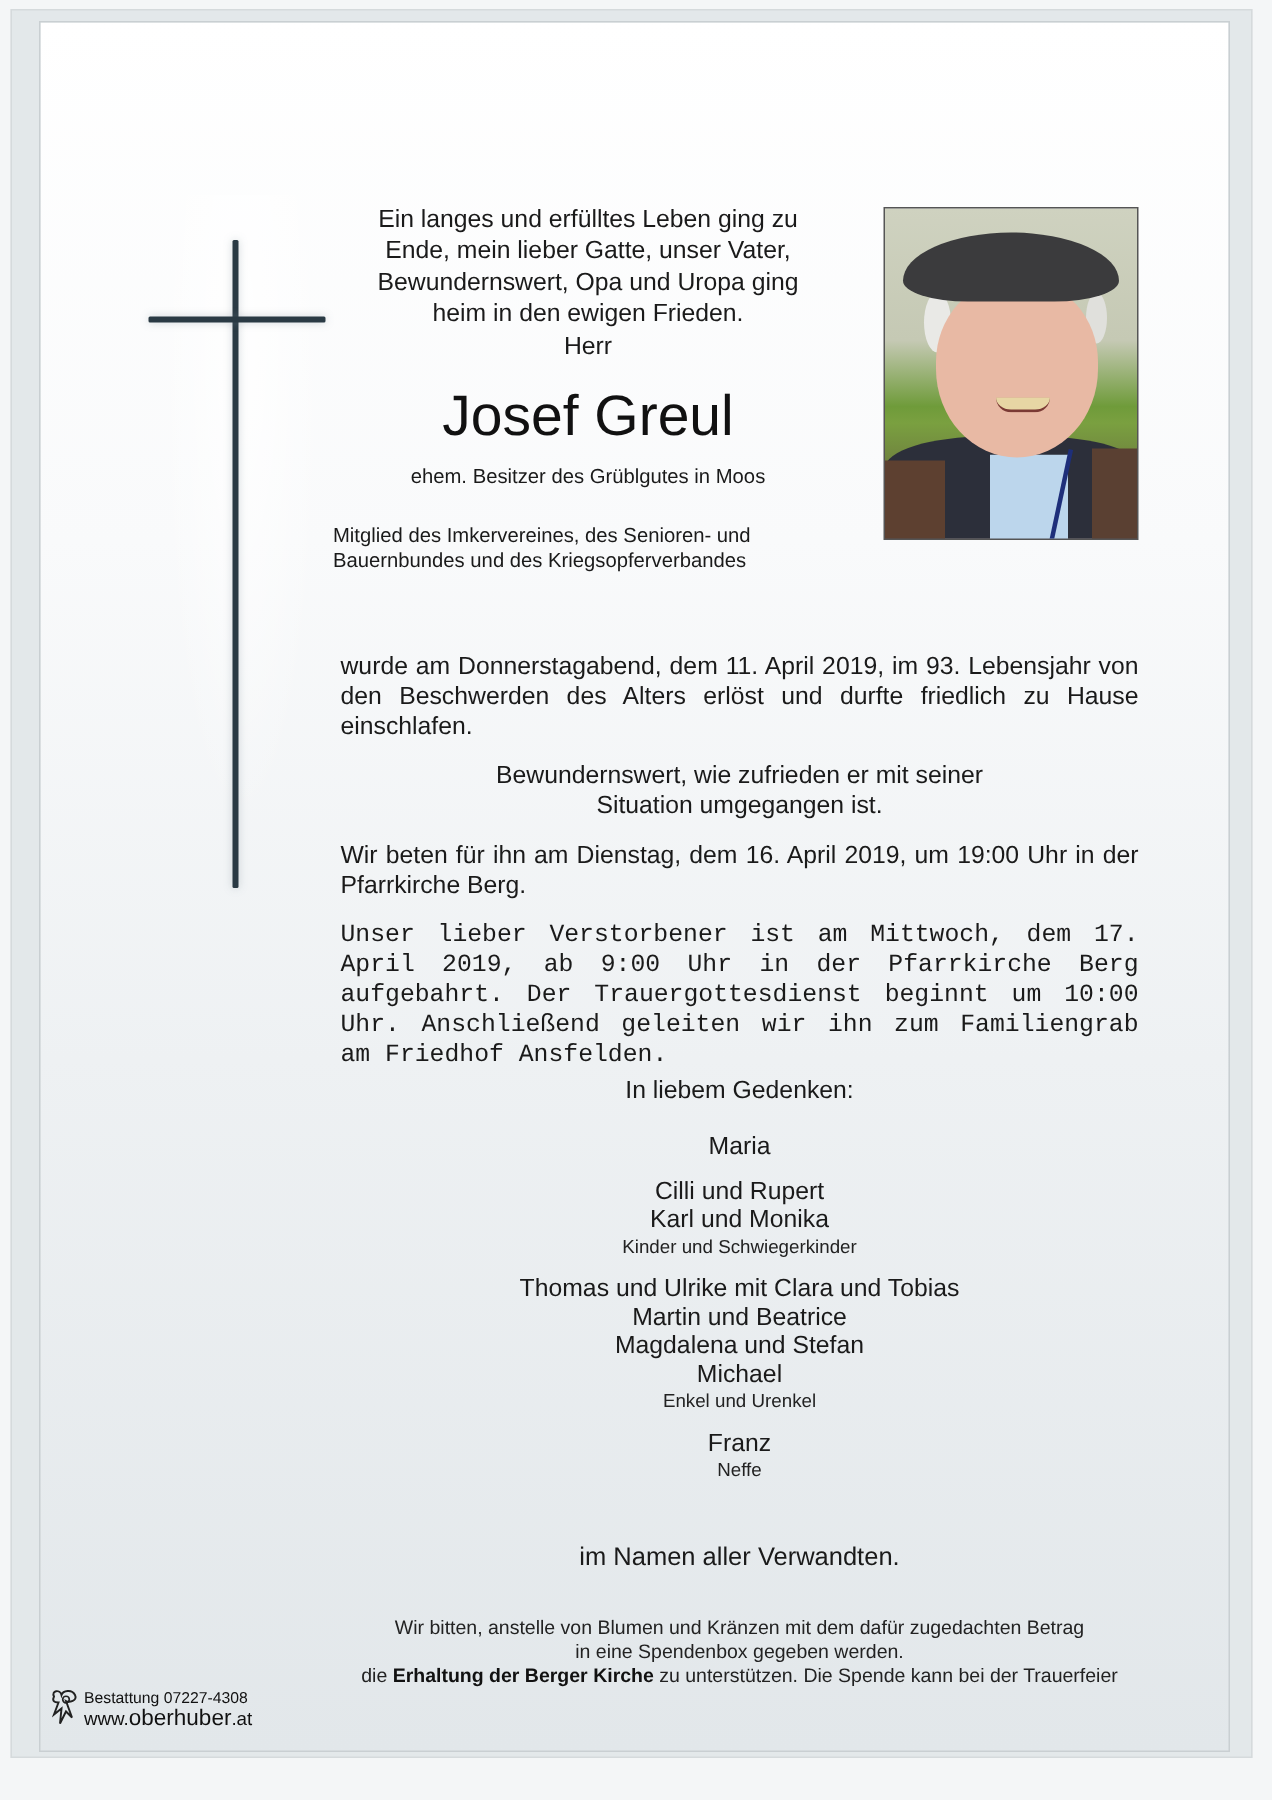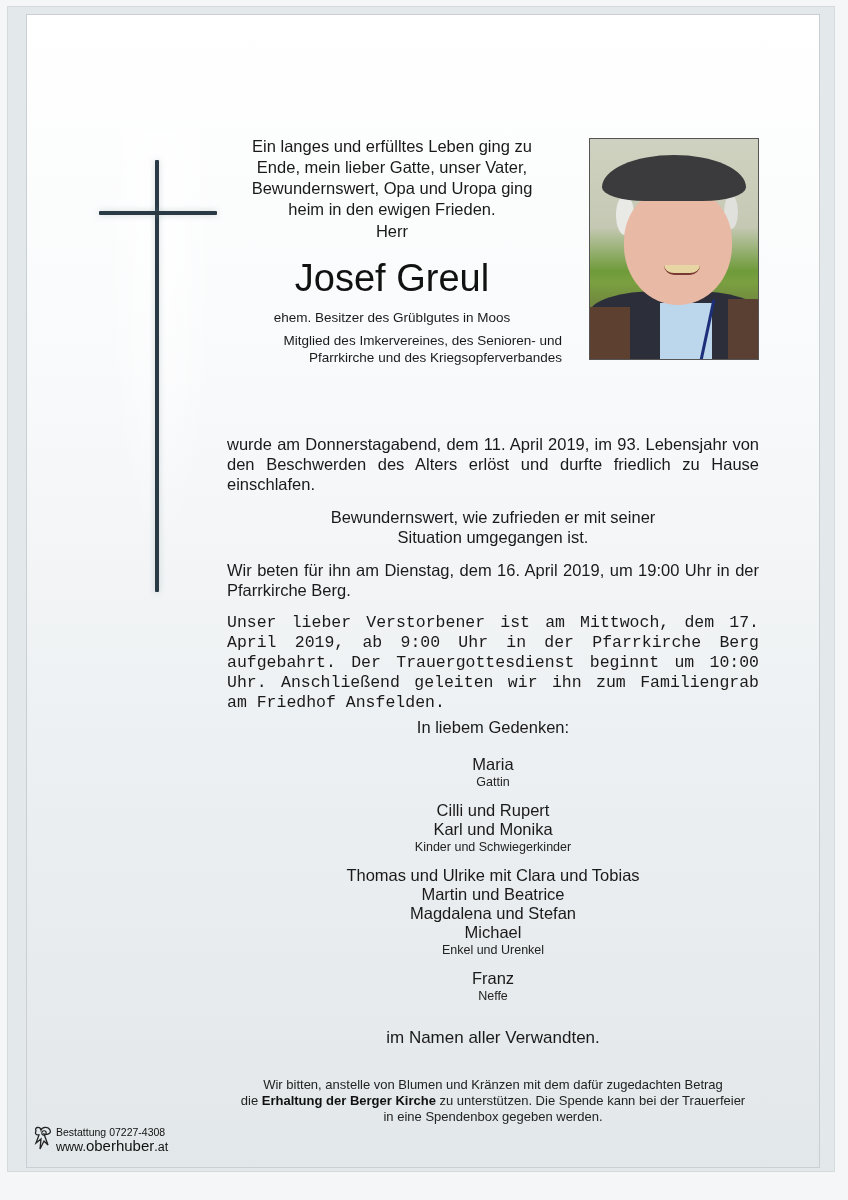--- a/index.html
+++ b/index.html
@@ -38,21 +38,21 @@
   .herr { position: absolute; left: 222px; top: 222px; width: 340px; text-align: center; font-size: 16.5px; }
   .name {
     position: absolute; left: 222px; top: 254px; width: 340px; text-align: center;
     font-size: 38px; line-height: 48px; color: #111;
   }
   .former {
     position: absolute; left: 222px; top: 310px; width: 340px; text-align: center;
     font-size: 13.5px;
   }
   .member {
-    position: absolute; left: 222px; top: 332px; width: 340px; text-align: right;
+    position: absolute; left: 222px; top: 348px; width: 340px; text-align: left;
     font-size: 13.5px; line-height: 17px;
   }
   .photo {
     position: absolute; left: 589px; top: 138px; width: 170px; height: 222px;
     border: 1px solid #555; box-sizing: border-box; overflow: hidden;
     background: linear-gradient(180deg, #cfd2c0 0%, #c5c9b4 40%, #6f9b3a 60%, #7aa040 65%, #5c4b3c 100%);
   }
   .photo .cap {
     position: absolute; left: 12px; top: 16px; width: 144px; height: 46px;
     background: #3b3b3d; border-radius: 50% 50% 30% 30% / 70% 70% 30% 30%;
@@ -112,21 +112,21 @@
   <div>Ein langes und erfülltes Leben ging zu</div>
   <div>Ende, mein lieber Gatte, unser Vater,</div>
   <div>Bewundernswert, Opa und Uropa ging</div>
   <div>heim in den ewigen Frieden.</div>
 </div>
 <div class="herr">Herr</div>
 <div class="name">Josef Greul</div>
 <div class="former">ehem. Besitzer des Grüblgutes in Moos</div>
 <div class="member">
   <div>Mitglied des Imkervereines, des Senioren- und</div>
-  <div>Pfarrkirche und des Kriegsopferverbandes</div>
+  <div>Bauernbundes und des Kriegsopferverbandes</div>
 </div>
 
 <div class="photo">
   <div class="coat"></div>
   <div class="coat-l"></div>
   <div class="coat-r"></div>
   <div class="shirt"></div>
   <div class="lanyard"></div>
   <div class="hair-l"></div>
   <div class="hair-r"></div>
@@ -141,21 +141,20 @@
   <div>Situation umgegangen ist.</div>
 </div>
 <div class="para p2">Wir beten für ihn am Dienstag, dem 16. April 2019, um 19:00 Uhr in der Pfarrkirche Berg.</div>
 <div class="para p3">Unser lieber Verstorbener ist am Mittwoch, dem 17. April 2019, ab 9:00 Uhr in der Pfarrkirche Berg aufgebahrt. Der Trauergottesdienst beginnt um 10:00 Uhr. Anschließend geleiten wir ihn zum Familiengrab am Friedhof Ansfelden.</div>
 
 <div class="center-block gedenken">In liebem Gedenken:</div>
 
 <div class="center-block mourners">
   <div class="group">
     <div class="mourner-name">Maria</div>
-    <div class="mourner-role">Gattin</div>
   </div>
   <div class="group">
     <div class="mourner-name">Cilli und Rupert</div>
     <div class="mourner-name">Karl und Monika</div>
     <div class="mourner-role">Kinder und Schwiegerkinder</div>
   </div>
   <div class="group">
     <div class="mourner-name">Thomas und Ulrike mit Clara und Tobias</div>
     <div class="mourner-name">Martin und Beatrice</div>
     <div class="mourner-name">Magdalena und Stefan</div>
@@ -165,22 +164,22 @@
   <div class="group">
     <div class="mourner-name">Franz</div>
     <div class="mourner-role">Neffe</div>
   </div>
 </div>
 
 <div class="center-block closing">im Namen aller Verwandten.</div>
 
 <div class="center-block donation">
   <div>Wir bitten, anstelle von Blumen und Kränzen mit dem dafür zugedachten Betrag</div>
+  <div>in eine Spendenbox gegeben werden.</div>
   <div><span>die </span><b>Erhaltung der Berger Kirche</b><span> zu unterstützen. Die Spende kann bei der Trauerfeier</span></div>
-  <div>in eine Spendenbox gegeben werden.</div>
 </div>
 
 <div class="logo">
   <svg class="logo-icon" viewBox="0 0 22 26">
     <path d="M4 6 C2 2, 8 1, 9 5 C10 2, 16 1, 18 5 C20 9, 14 10, 12 9 L16 20 L12 16 L8 24 L9 14 L4 18 L7 10 C3 10, 3 8, 4 6 Z" fill="none" stroke="#222" stroke-width="1.3"></path>
     <circle cx="12" cy="8" r="2.2" fill="none" stroke="#222" stroke-width="1.1"></circle>
   </svg>
   <div class="logo-l1"><span>Bestattung</span> <span>07227-4308</span></div>
   <div class="logo-l2"><span>www.</span><span class="big">oberhuber</span><span>.at</span></div>
 </div>

